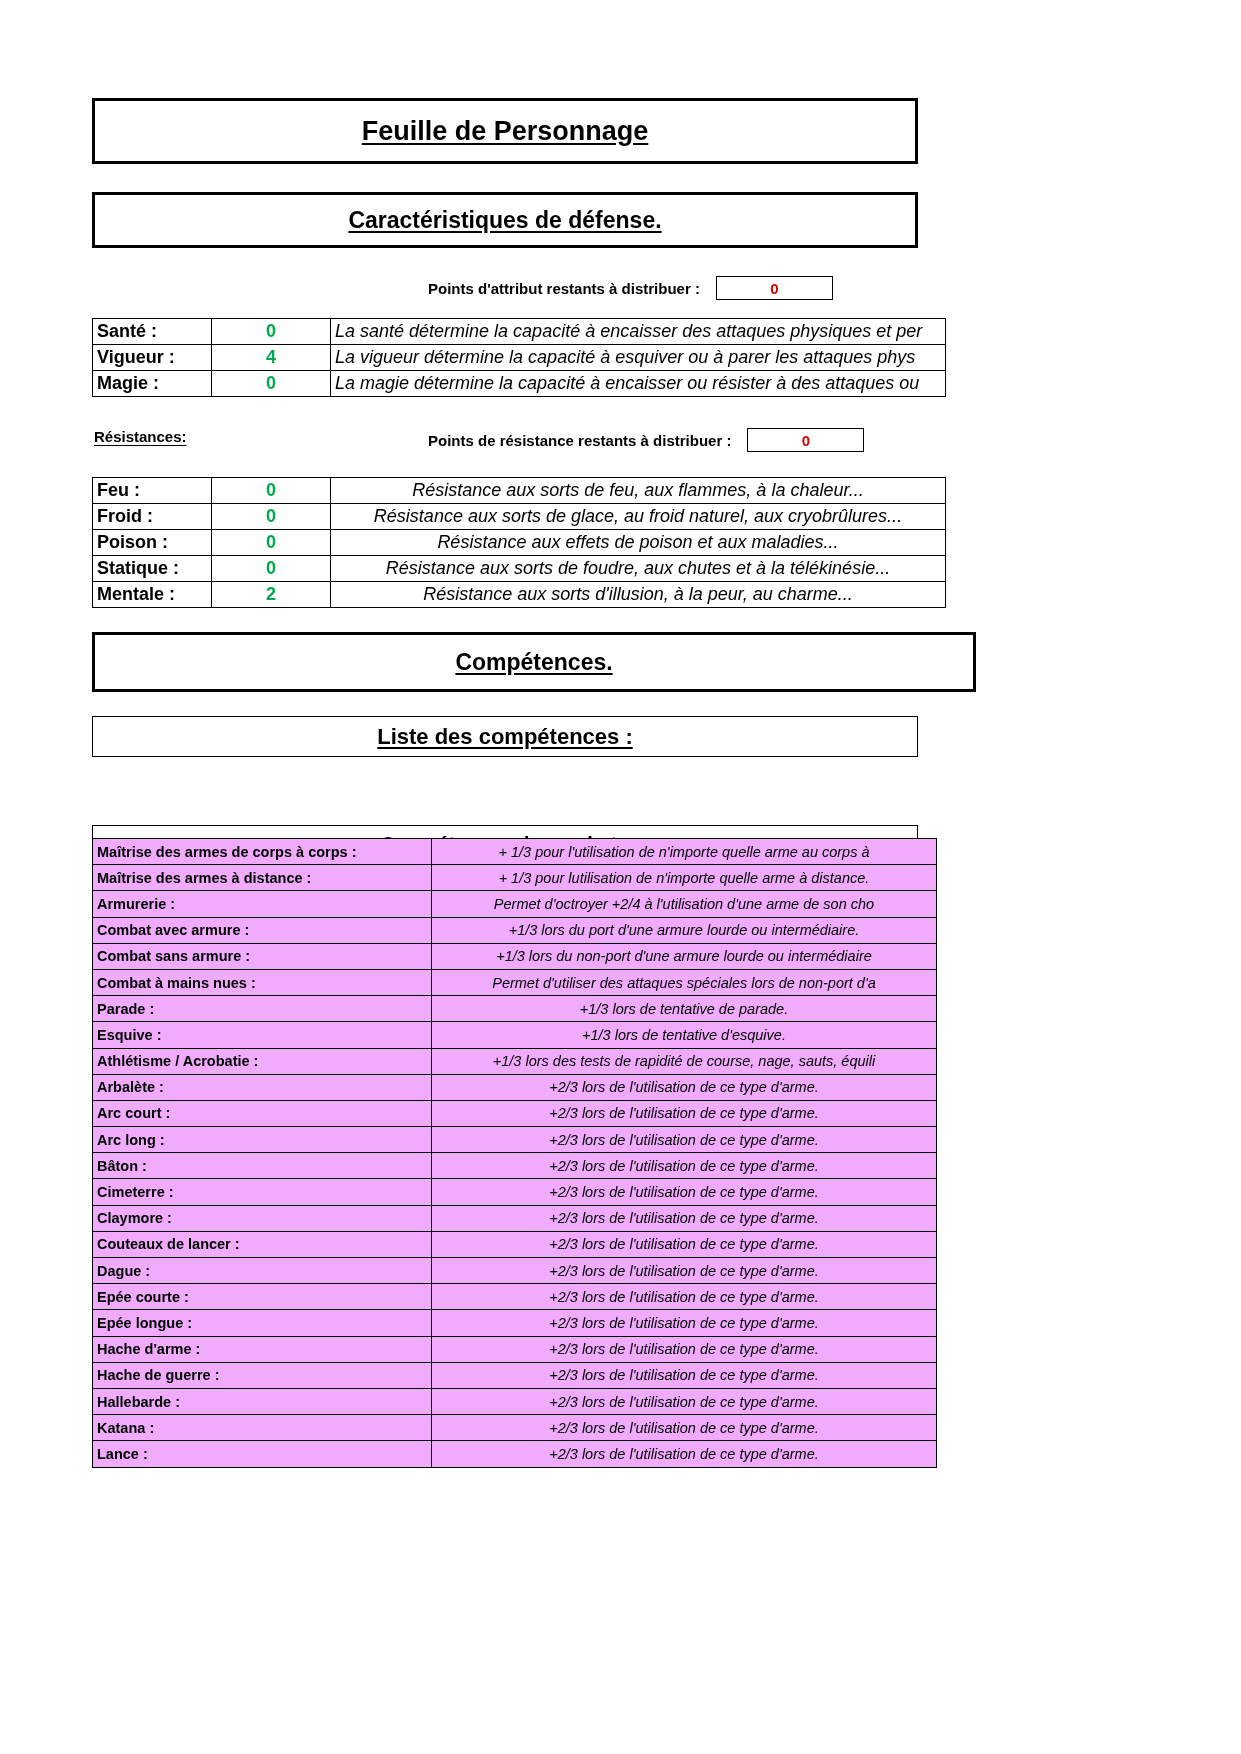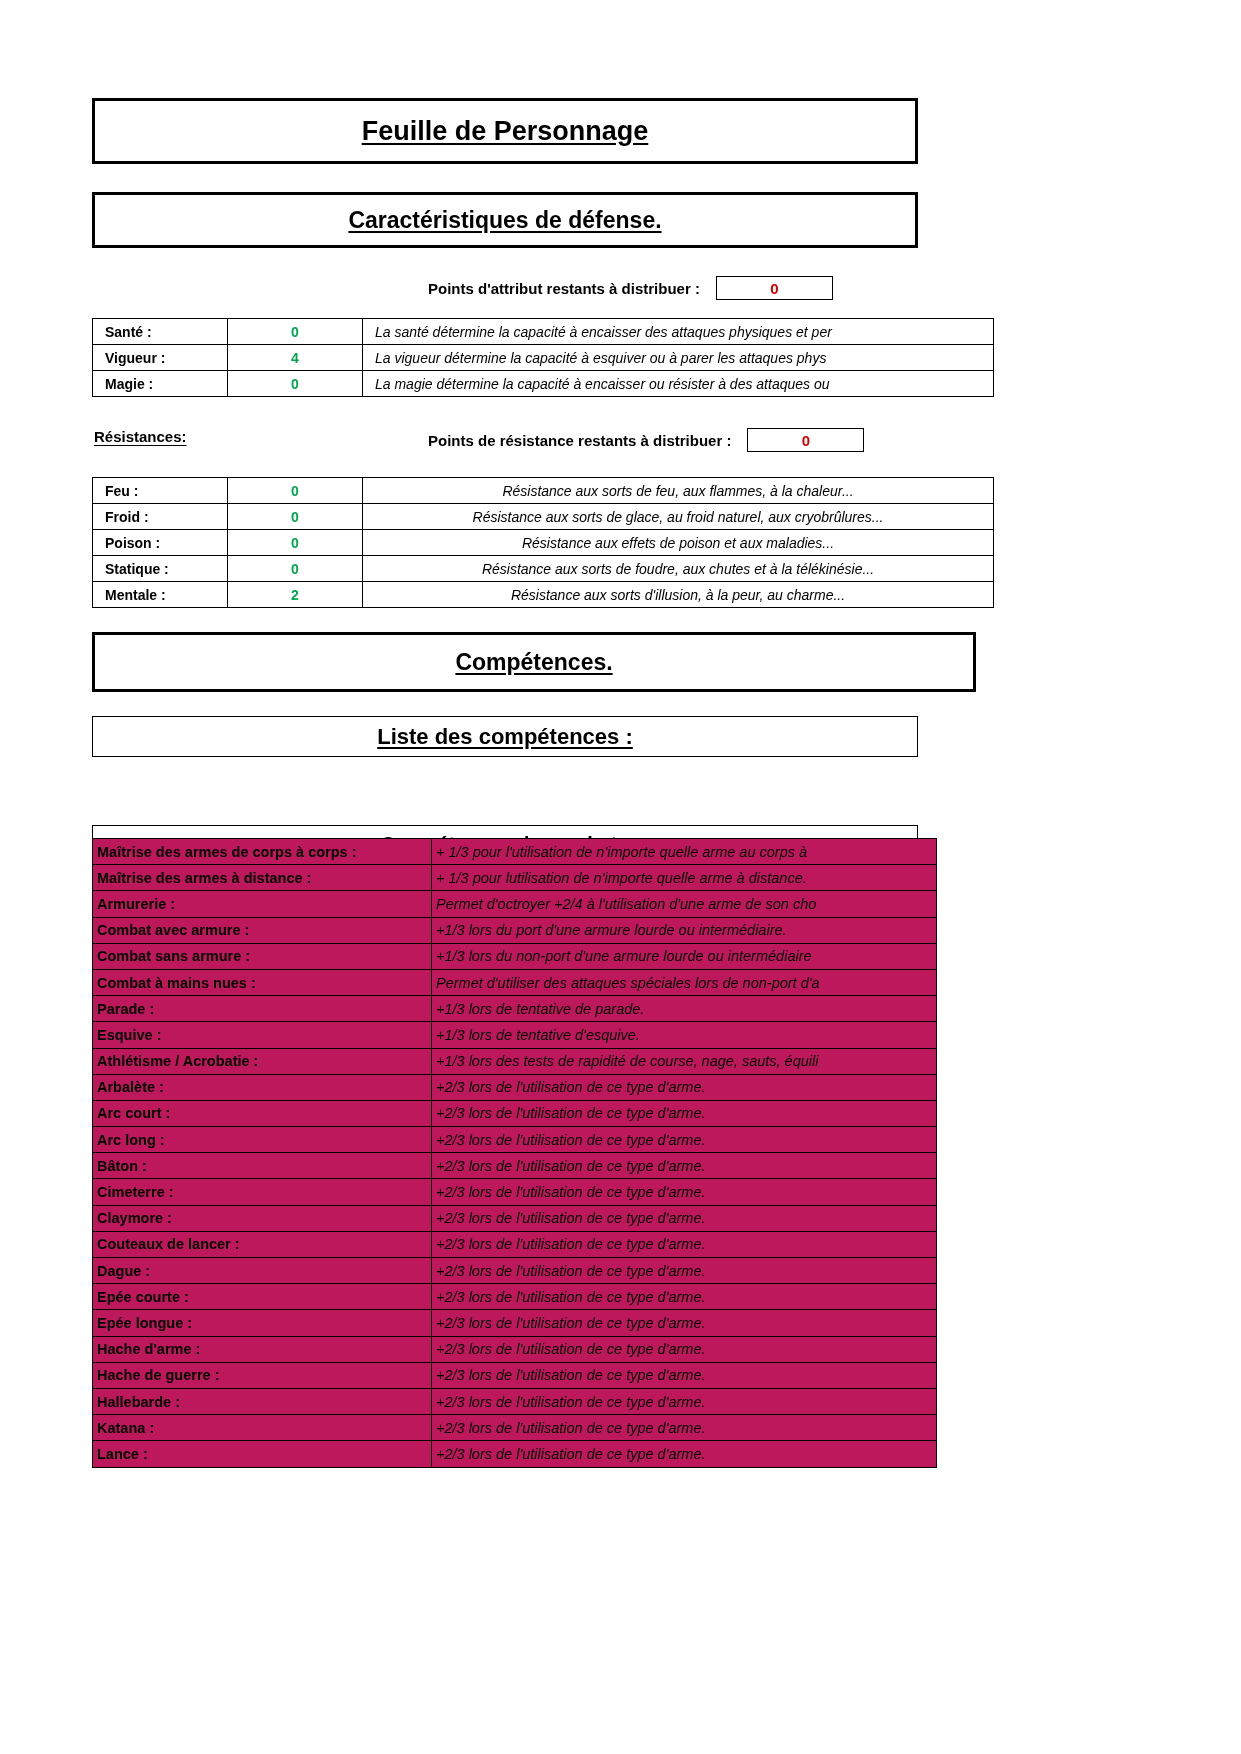--- a/index.html
+++ b/index.html
@@ -130,22 +130,22 @@
   
   table.stat-table {
     position: absolute;
     border-collapse: collapse;
     table-layout: fixed;
     background: #fff;
   }
   table.stat-table td {
     border: 1px solid #000;
     height: 25px;
-    padding: 0 12px;
-    font-size: 14px;
+    padding: 0 4px;
+    font-size: 18px;
     overflow: hidden;
     white-space: nowrap;
   }
   td.name-cell {
     width: 110px;
     font-weight: bold;
     text-align: left;
   }
   td.value-cell {
     width: 110px;
@@ -167,39 +167,39 @@
   #resistances-table td.desc-cell { width: 606px; }
 
   
   table.skills-table {
     position: absolute;
     left: 0;
     top: 838px;
     width: 826px;
     border-collapse: collapse;
     table-layout: fixed;
-    background: #be185d;
+    background: #f0abfc;
   }
   table.skills-table td {
     border: 1px solid #000;
     height: 25.2px;
     padding: 0 4px;
     font-size: 14.5px;
     overflow: hidden;
     white-space: nowrap;
   }
   td.skill-name {
     width: 330px;
     font-weight: bold;
     text-align: left;
   }
   td.skill-desc {
     width: 496px;
     font-style: italic;
-    text-align: left;
+    text-align: center;
   }
 </style>
 </head>
 <body>
 
 <div class="sheet">
 
   <div class="banner defense-banner">
     <span class="banner-text">Caractéristiques de défense.</span>
   </div>

